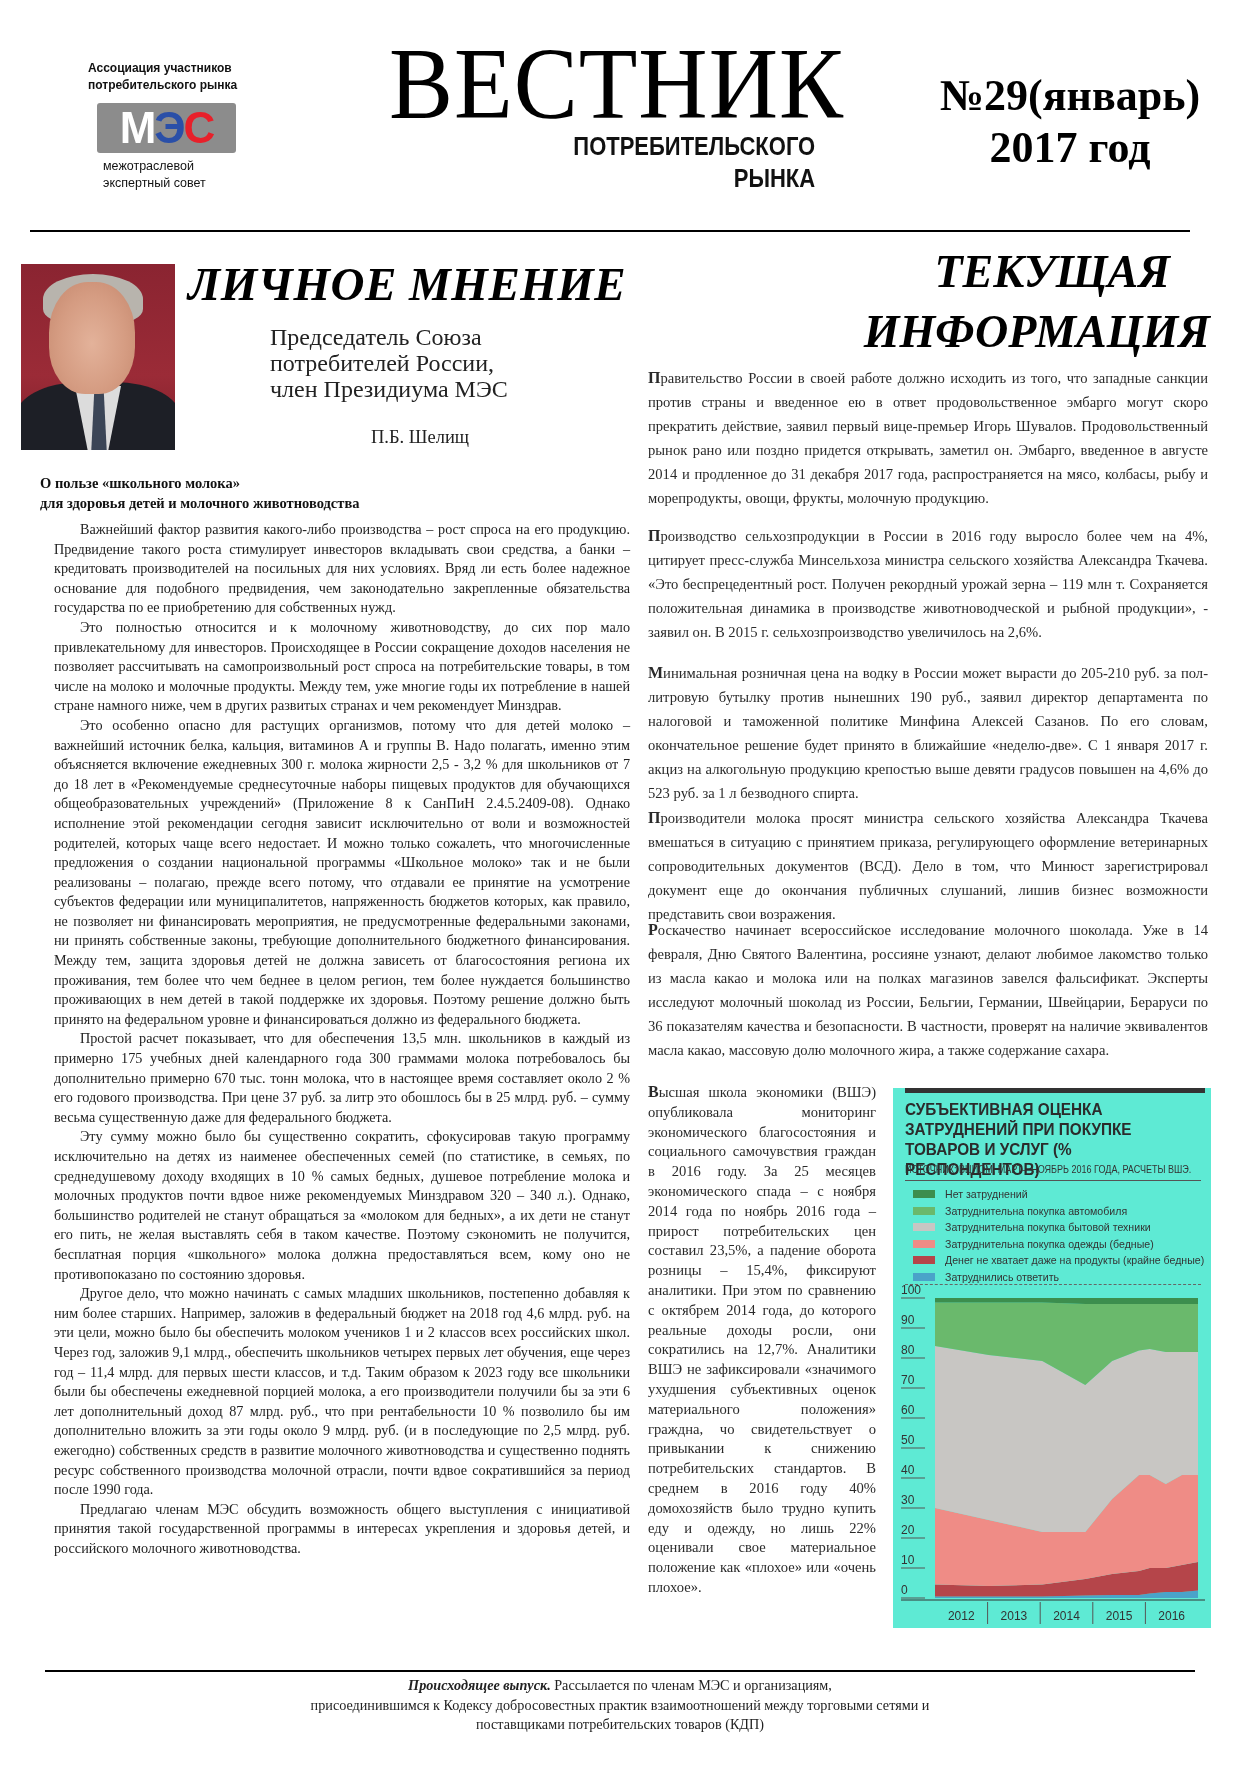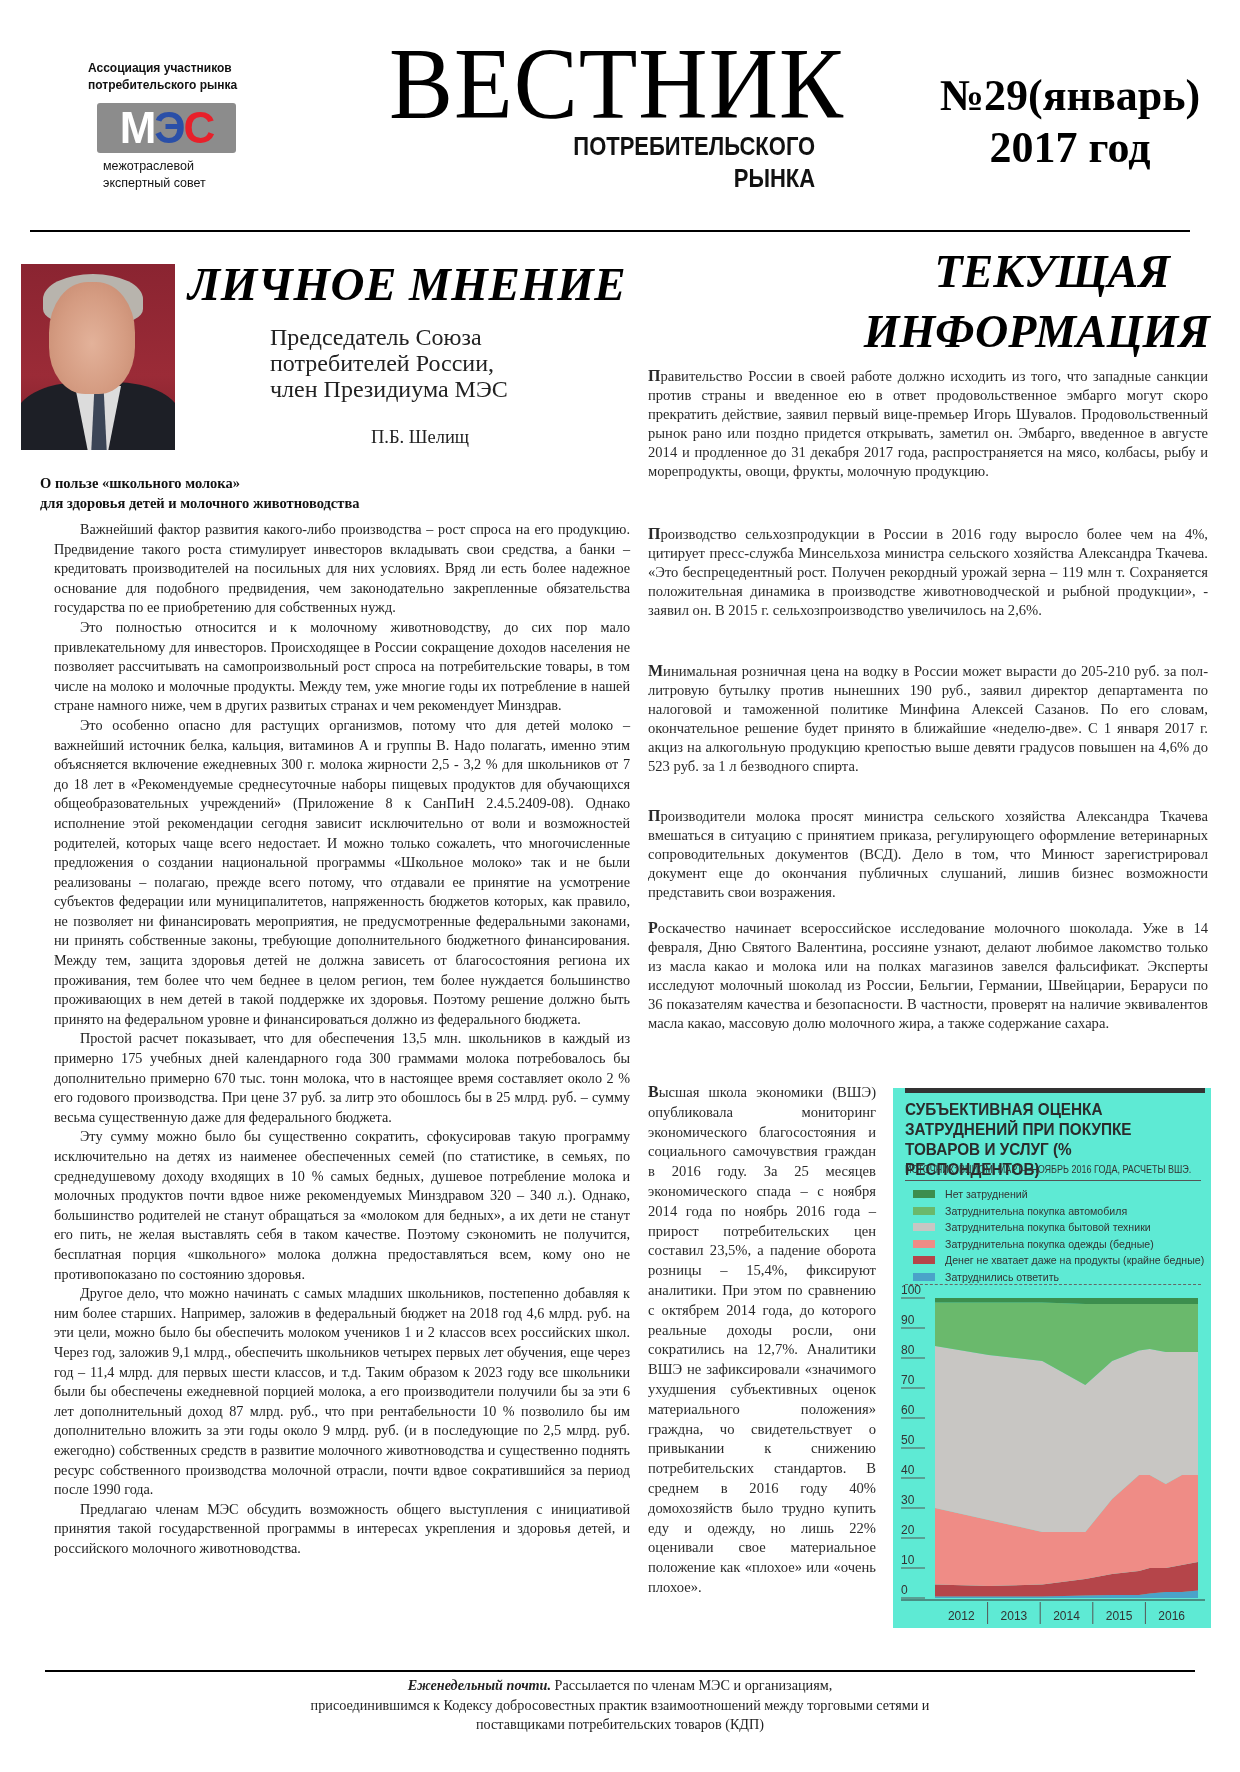--- a/index.html
+++ b/index.html
@@ -35,21 +35,21 @@
   .article-title { position: absolute; left: 40px; top: 473px; width: 600px; text-align: left; font-weight: bold; font-size: 14.5px; line-height: 20px; color: #111; }
 
   .left-body { position: absolute; left: 54px; top: 520px; width: 576px; font-size: 14.2px; line-height: 19.6px; text-align: justify; color: #222; }
   .left-body p { margin: 0; text-indent: 26px; }
 
   
   .ti-title { position: absolute; left: 840px; top: 242px; width: 370px; font-family: "Liberation Serif", serif; font-style: italic; font-weight: bold; font-size: 46px; line-height: 60px; color: #000; text-align: right; }
   .ti-title div { }
   .ti-title .l1 { padding-right: 40px; }
 
-  .news { position: absolute; left: 648px; width: 560px; font-size: 14.6px; line-height: 19px; text-align: justify; color: #2a2a2a; font-family: Liberation Serif, serif; }
+  .news { position: absolute; left: 648px; width: 560px; font-size: 14.6px; line-height: 24px; text-align: justify; color: #2a2a2a; font-family: Liberation Serif, serif; }
   .news p { margin: 0; }
   .news .cap { font-weight: bold; font-size: 16px; }
   #news-0 { top: 366px; }
   #news-1 { top: 524px; }
   #news-2 { top: 661px; }
   #news-3 { top: 800px; margin-top: 6px; }
   #news-4 { top: 918px; }
 
   .news-narrow { position: absolute; left: 648px; top: 1082px; width: 228px; font-size: 14.6px; line-height: 19.8px; text-align: justify; color: #2a2a2a; }
   .news-narrow .cap { font-weight: bold; font-size: 16px; }
@@ -228,16 +228,16 @@
       <line x1="147.2" x2="147.2" y1="318" y2="340" stroke="#555" stroke-width="1"></line>
       <text x="226.1" y="336" font-size="12" text-anchor="middle" font-family="Liberation Sans, DejaVu Sans, sans-serif" fill="#333">2015</text>
       <line x1="199.8" x2="199.8" y1="318" y2="340" stroke="#555" stroke-width="1"></line>
       <text x="278.70000000000005" y="336" font-size="12" text-anchor="middle" font-family="Liberation Sans, DejaVu Sans, sans-serif" fill="#333">2016</text>
       <line x1="252.4" x2="252.4" y1="318" y2="340" stroke="#555" stroke-width="1"></line>
     </svg>
 </div>
 
 <div class="rule-bottom"></div>
 <div class="footer">
-  <div><span class="lead">Еженедельный почти.</span><span> Рассылается по членам МЭС и организациям,</span></div>
+  <div><span class="lead">Происходящее выпуск.</span><span> Рассылается по членам МЭС и организациям,</span></div>
   <div>присоединившимся к Кодексу добросовестных практик взаимоотношений между торговыми сетями и</div>
   <div>поставщиками потребительских товаров (КДП)</div>
 </div>
 
 </body></html>

